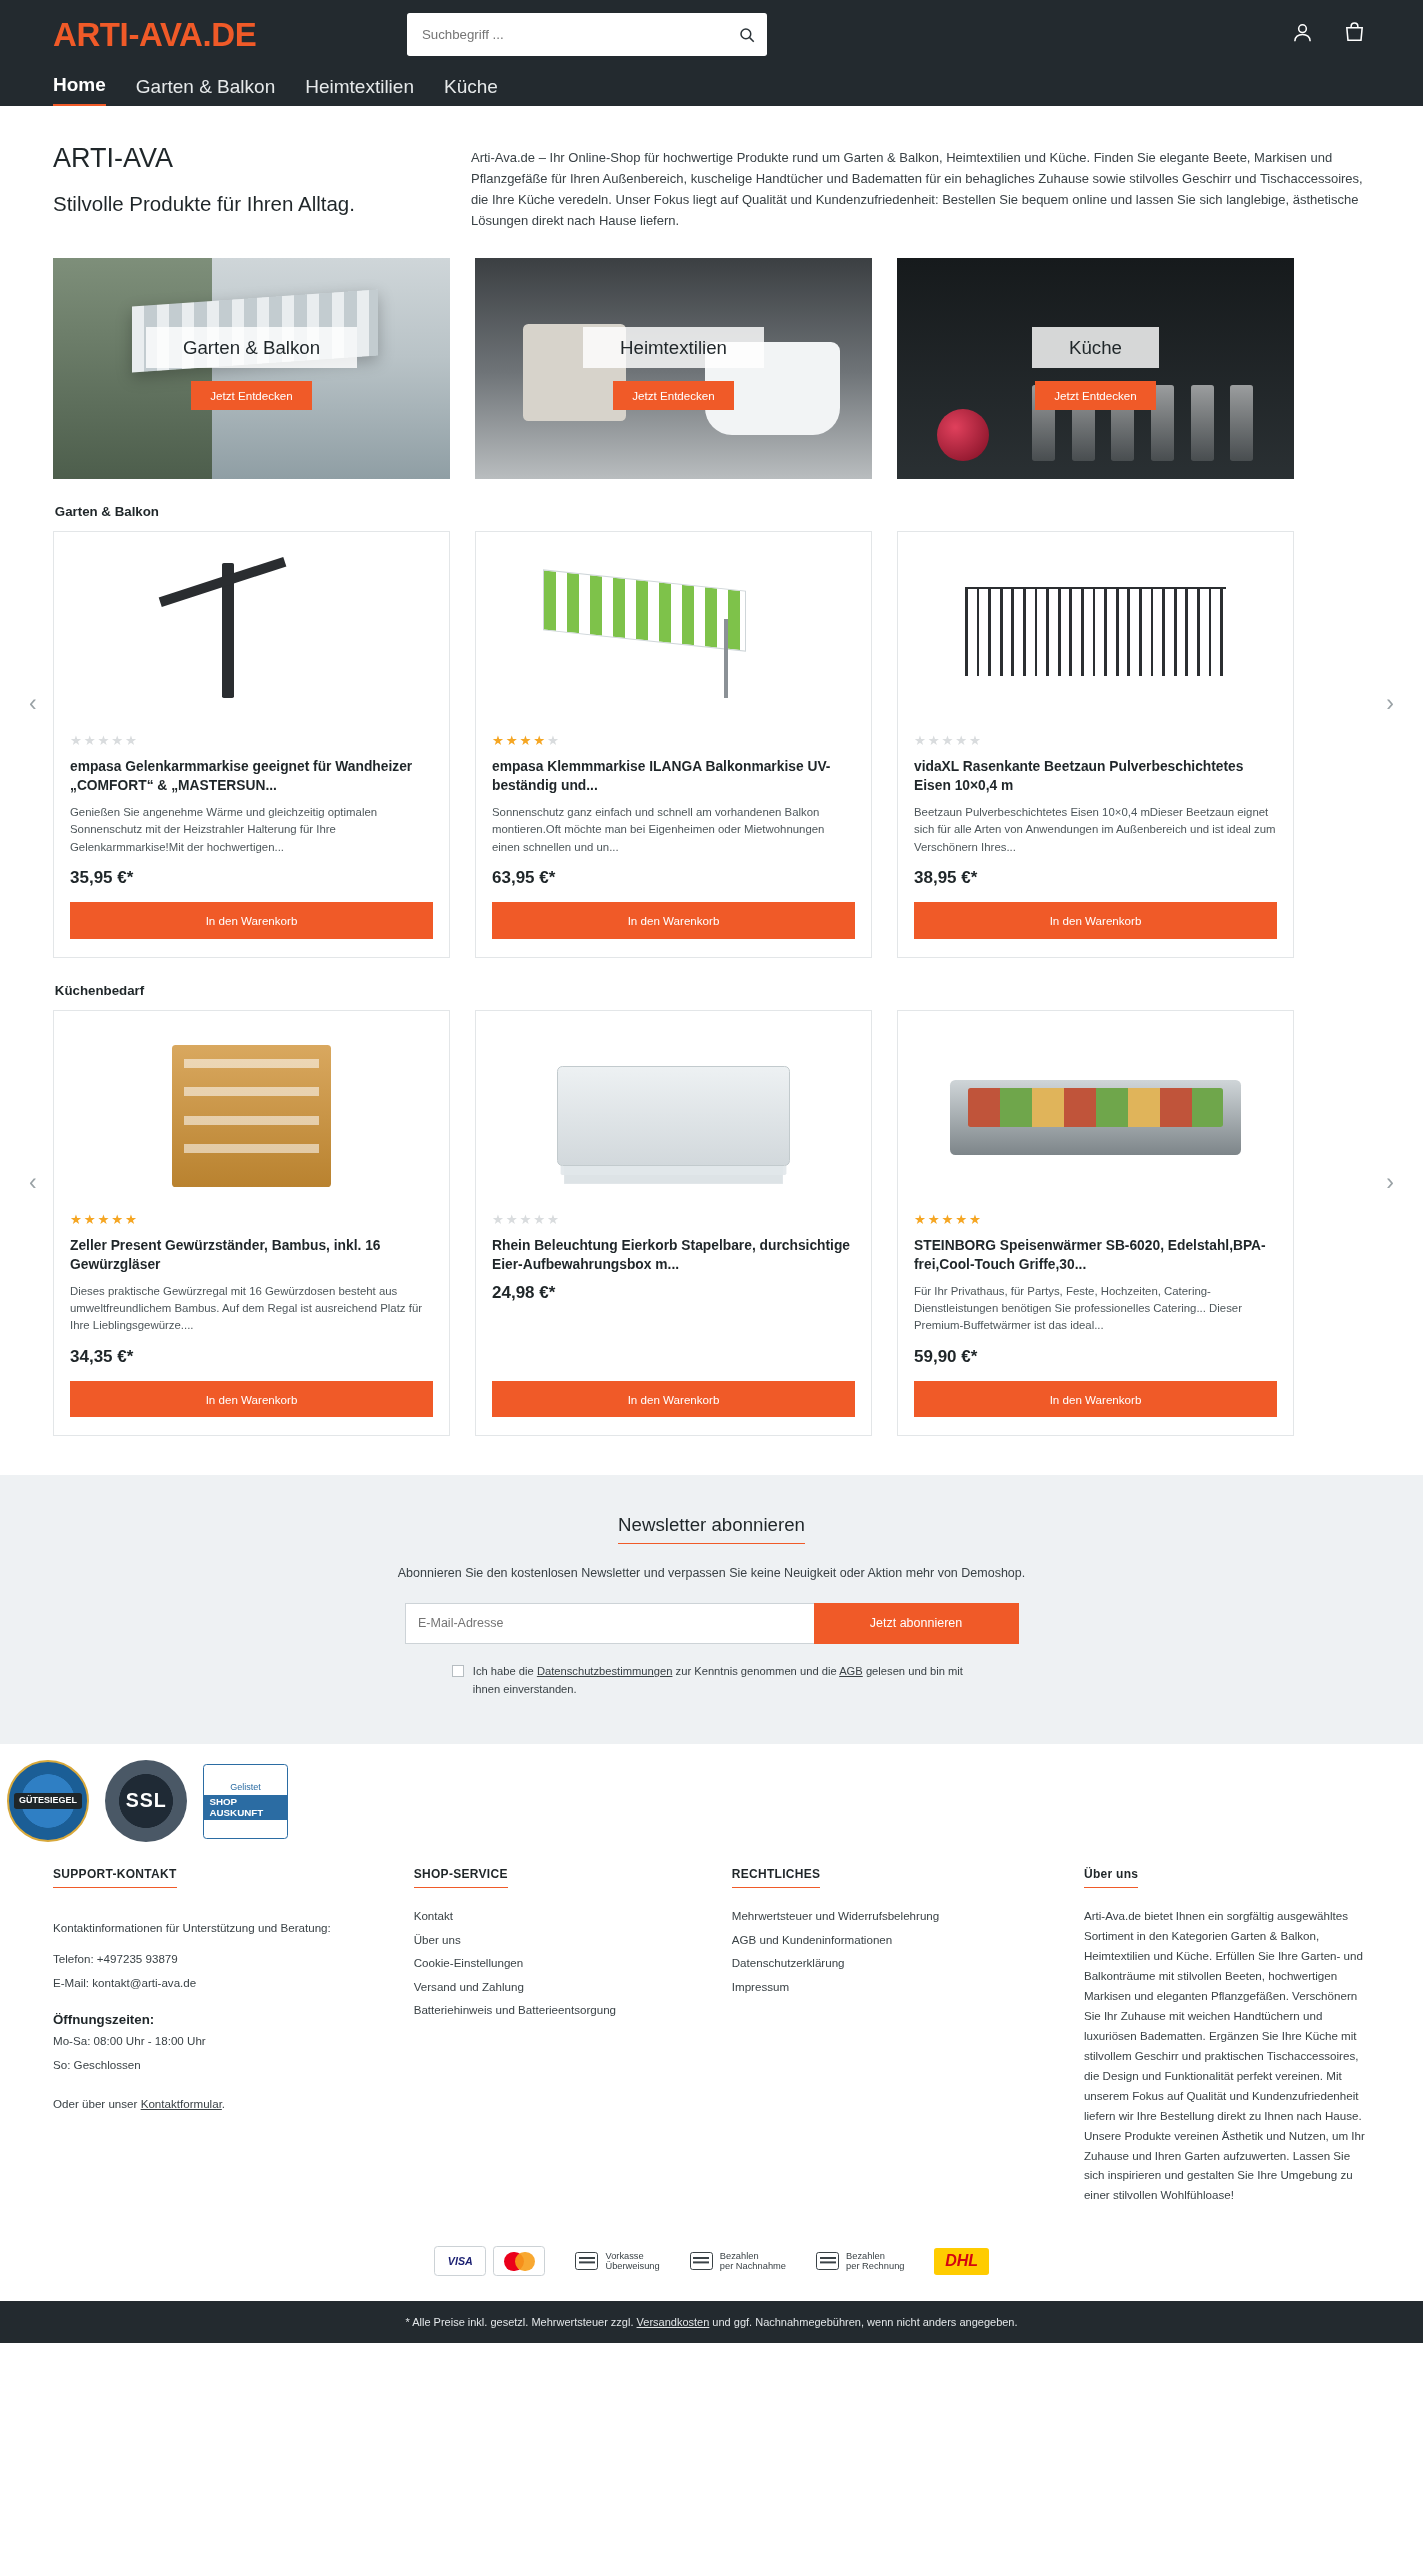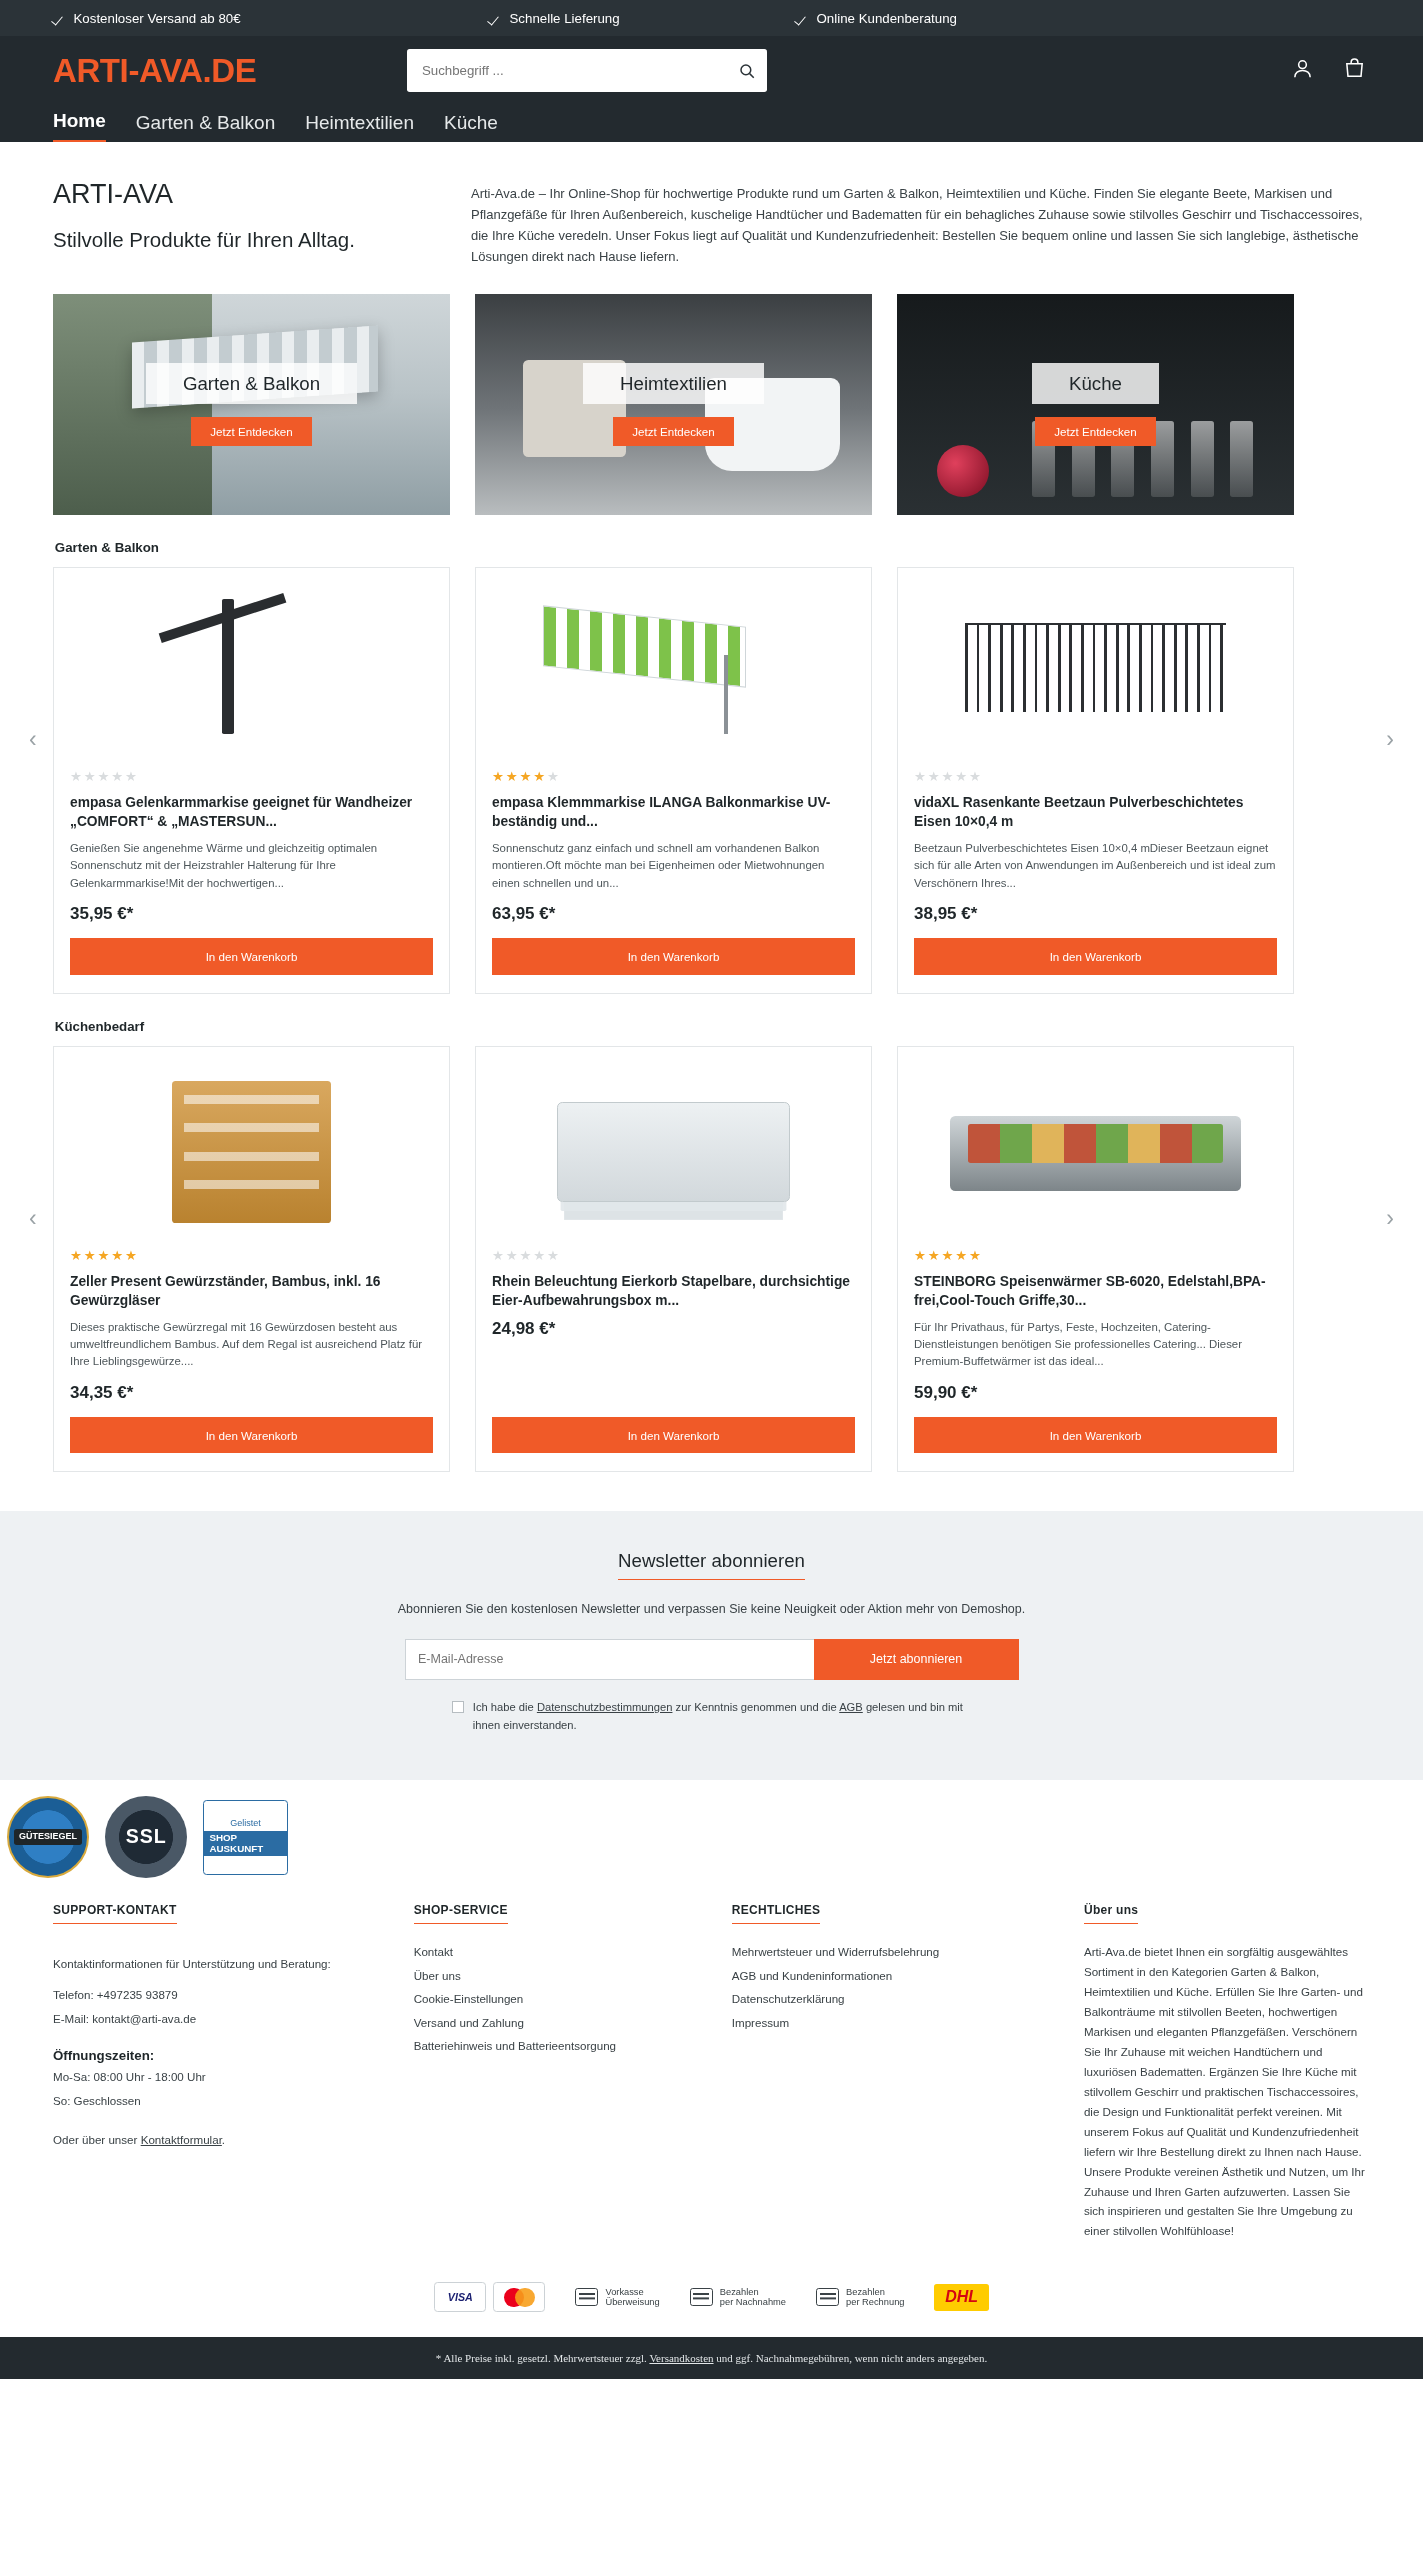--- a/index.html
+++ b/index.html
@@ -236,44 +236,28 @@
   .mc { position:relative; width:30px; height:19.6px; }
   .mc i { position:absolute; top:0; width:19.6px; height:19.6px; border-radius:50%; }
   .mc i:first-child { left:0; background:#eb001b; }
   .mc i:last-child { left:10.7px; background:#f79e1b; opacity:.9; }
   .dhl { background:#ffcc00; color:#d40511; font-weight:bold; font-style:italic; font-size:16px; padding:4.4px 10.7px; border-radius:2.7px; }
   .picto { width:23px; height:18px; border:1.4px solid #3a4246; border-radius:2.7px; position:relative; }
   .picto:after{ content:""; position:absolute; left:2.7px; top:3.6px; width:16px; height:1.8px; background:#3a4246; box-shadow:0 4.4px 0 #3a4246; }
 
   
   .bottombar {
-    background:#232a2f; color:#e2e6e8; font-size:11px; text-align:center; padding:15px 0;font-family:Liberation Serif, serif;
+    background:#232a2f; color:#e2e6e8; font-size:11px; text-align:center; padding:15px 0;
   }
 </style>
 </head>
 <body>
 
 <div class="page">
 
-  <div class="topbar">
-    <div class="items">
-      <div class="item">
-        <span class="check"></span>
-        <span>Kostenloser Versand ab 80€</span>
-      </div>
-      <div class="item">
-        <span class="check"></span>
-        <span>Schnelle Lieferung</span>
-      </div>
-      <div class="item">
-        <span class="check"></span>
-        <span>Online Kundenberatung</span>
-      </div>
-    </div>
-  </div>
 
   <div class="header">
     <div class="logo">ARTI-AVA.DE</div>
 
     <div class="searchwrap">
       <input type="text" placeholder="Suchbegriff ..." style="">
       <span class="searchbtn">
         <svg width="18" height="18" viewBox="0 0 24 24" fill="none" stroke="#2b3338" stroke-width="2">
           <circle cx="10.5" cy="10.5" r="6.5"></circle>
             <line x1="15.5" y1="15.5" x2="21" y2="21"></line>

